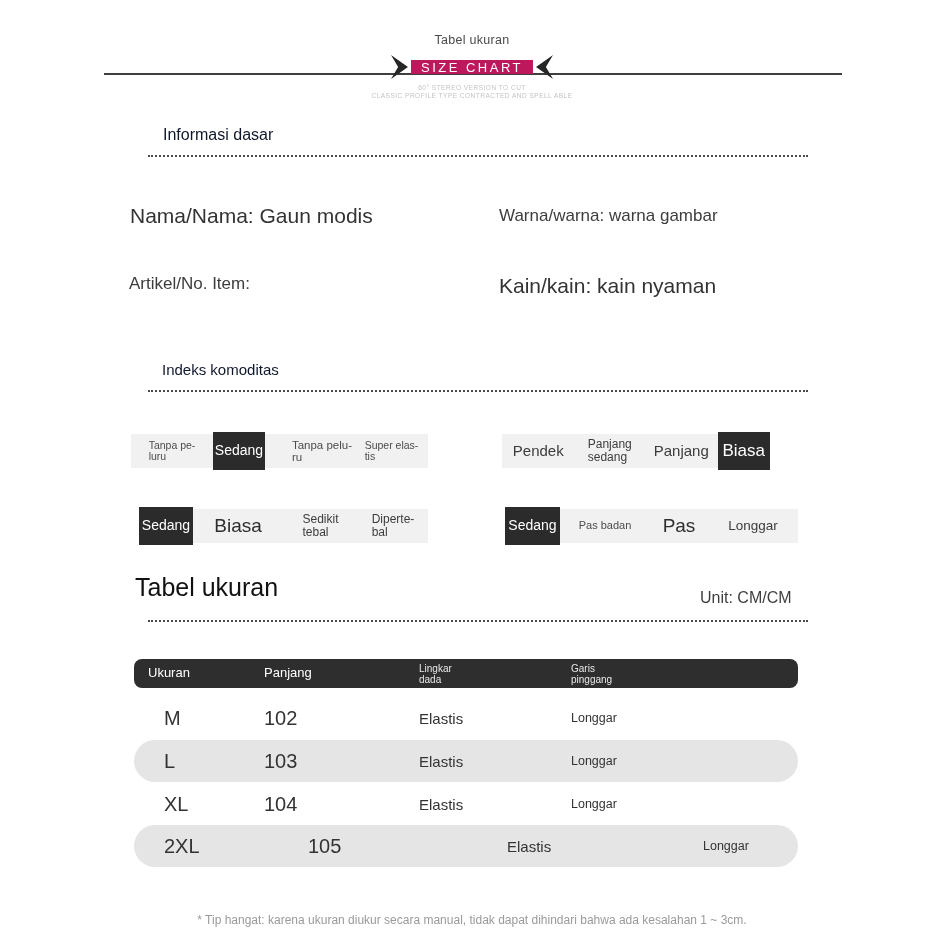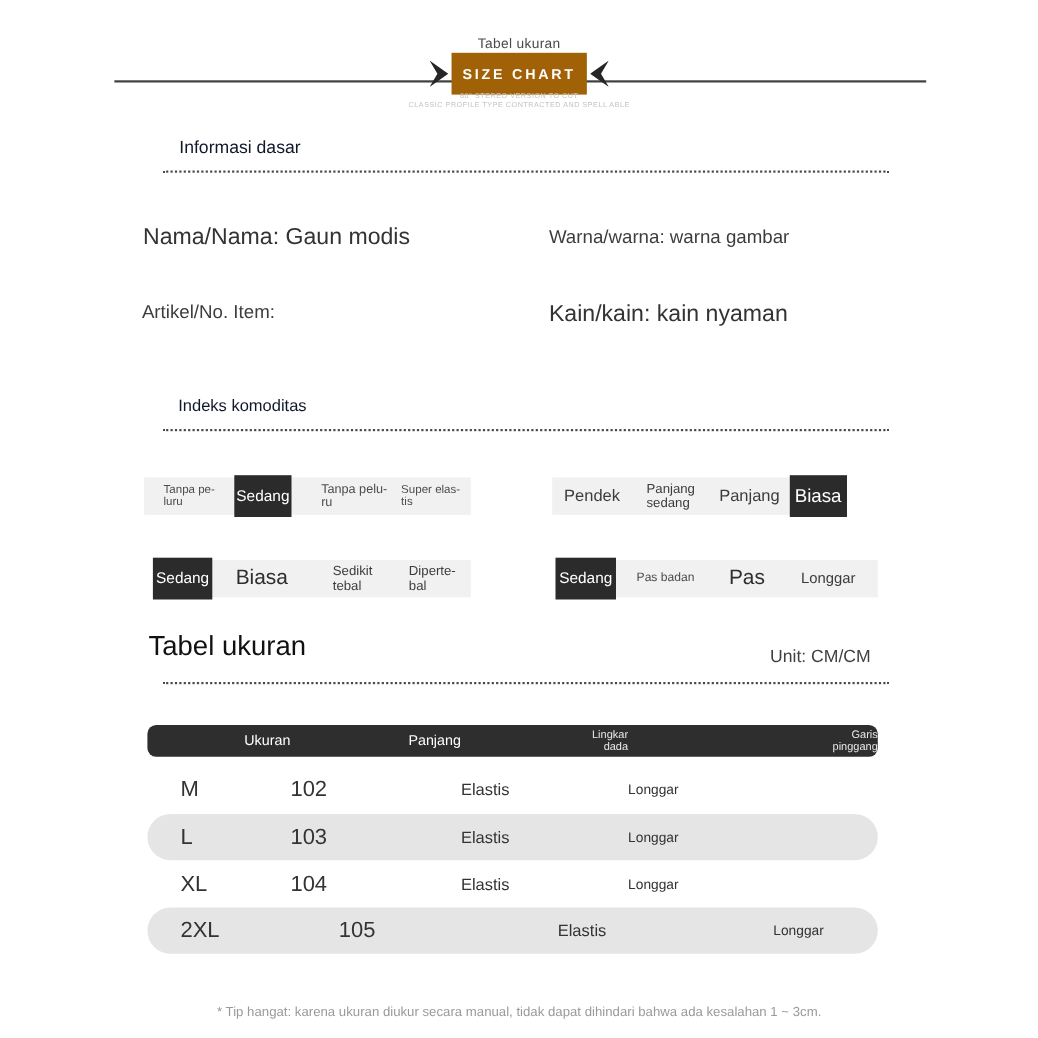--- a/index.html
+++ b/index.html
@@ -8,23 +8,23 @@
 
   
   .top-title { position:absolute; top:33px; left:0; width:100%; text-align:center;
                font-size:12.5px; color:#4a4a4a; letter-spacing:.3px; }
   .rule { position:absolute; top:73px; left:104px; width:738px; height:2px; background:#3f3f3f; }
   .ribbon { position:absolute; top:54px; left:50%; transform:translateX(-50%);
             display:flex; align-items:center; gap:3px; height:26px; z-index:2; }
   .chev { width:17px; height:24px; background:#262626; }
   .chev.l { clip-path:polygon(0 0, 100% 50%, 0 100%, 42% 50%); }
   .chev.r { clip-path:polygon(100% 0, 0 50%, 100% 100%, 58% 50%); }
-  .ribbon-rect { height:38px; min-width:100px; padding:0 10px; background:#a16207; color:#fff;
+  .ribbon-rect { height:14px; min-width:100px; padding:0 10px; background:#be185d; color:#fff;
                  display:flex; align-items:center; justify-content:center;
-                 font-size:13px; font-weight:bold; letter-spacing:2.5px; white-space:nowrap; }
+                 font-size:13px; font-weight:normal; letter-spacing:2.5px; white-space:nowrap; }
   .banner-sub { position:absolute; top:84px; left:0; width:100%; text-align:center;
                 font-size:6.5px; line-height:8px; color:#c3c3c3; letter-spacing:.5px; z-index:2;}
 
   
   .sec-h { position:absolute; font-size:16px; color:#0f172a; }
   .dotline { position:absolute; left:148px; width:660px; border-bottom:2px dotted #4a4a4a; height:0; }
 
   
   .info { position:absolute; color:#3d3d3d; white-space:nowrap; }
   .info.big { font-size:21px; color:#333; }
@@ -123,21 +123,21 @@
     <div class="opt sel" style="width:55px;">Sedang</div>
     <div class="opt xs" style="width:90px; font-size:11px;">Pas badan</div>
     <div class="opt lg" style="width:58px;">Pas</div>
     <div class="opt" style="width:90px; font-size:13.5px;">Longgar</div>
   </div>
 
   <div class="tbl-title" style="top:573px; left:135px;">Tabel ukuran</div>
   <div class="tbl-unit" style="top:589px; left:700px;">Unit: CM/CM</div>
   <div class="dotline" style="top:620px;"></div>
 
-  <div class="thead" style="top:659px;text-align:right;">
+  <div class="thead" style="top:659px;">
     <div class="th c1">Ukuran</div>
     <div class="th c2">Panjang</div>
     <div class="th c3 pre">Lingkar
 dada</div>
     <div class="th c4 pre">Garis
 pinggang</div>
   </div>
 
   <div class="trow" style="top:697px;">
     <div class="td c1">M</div>

